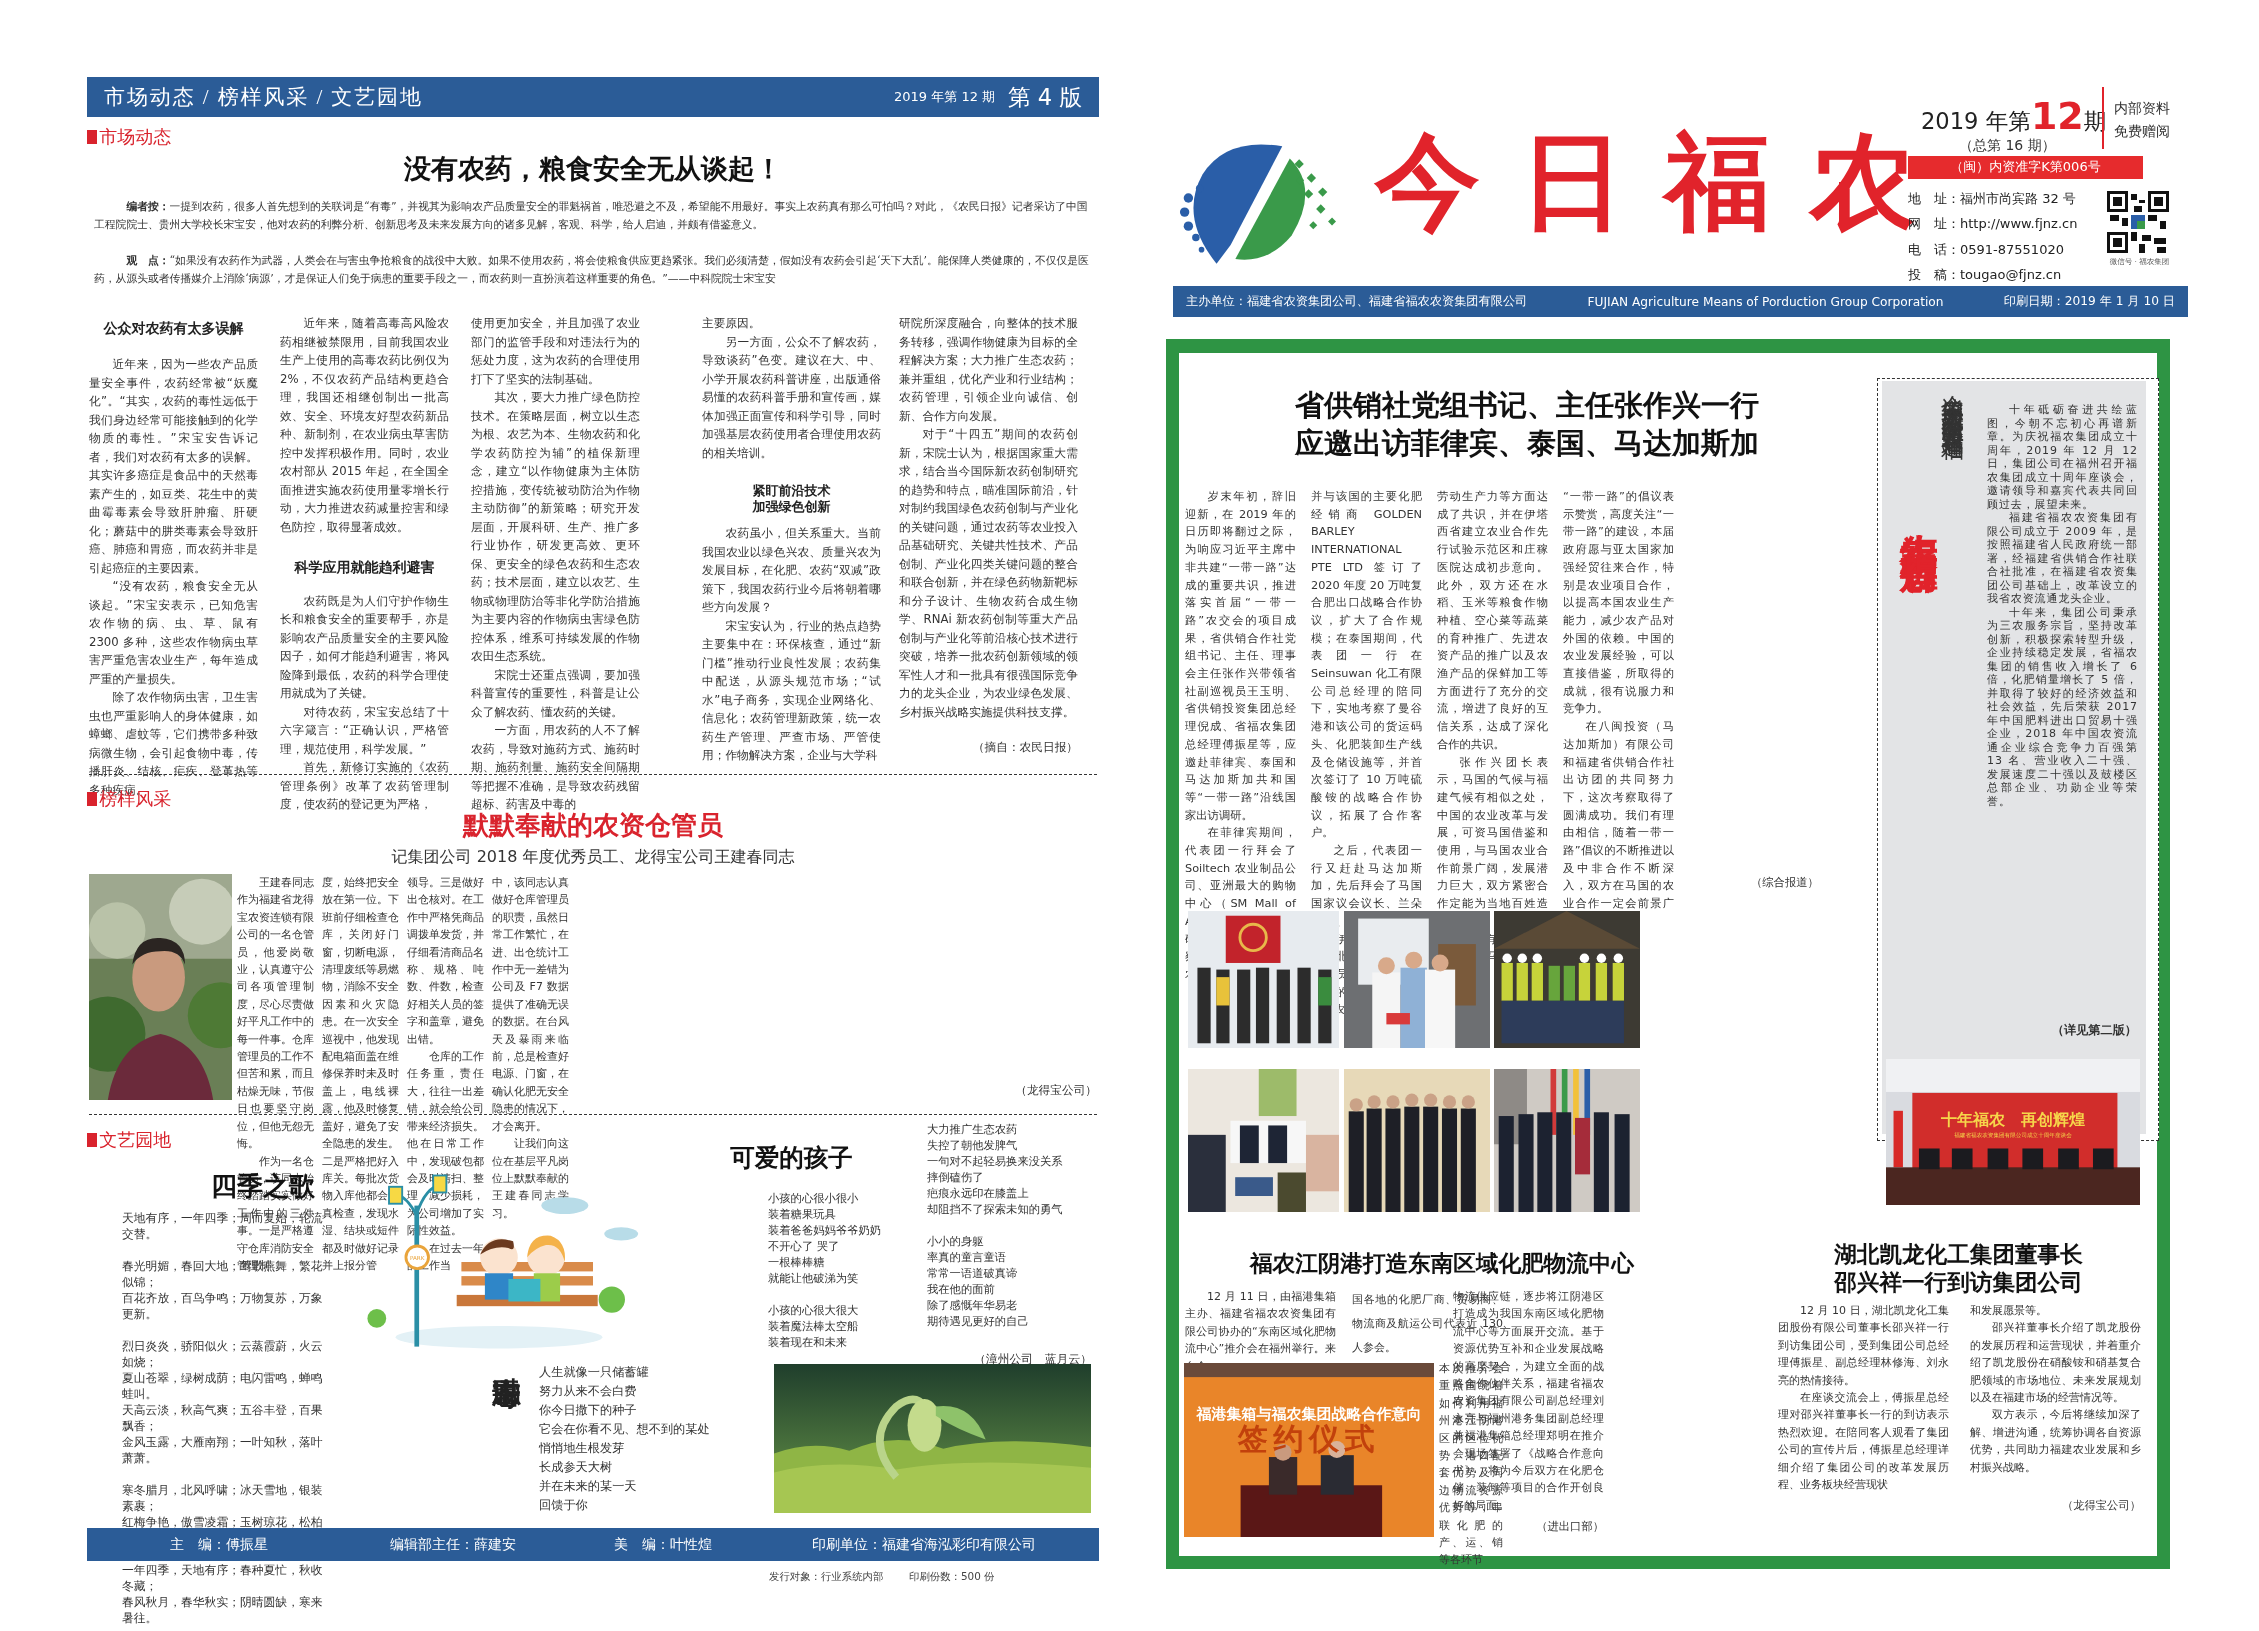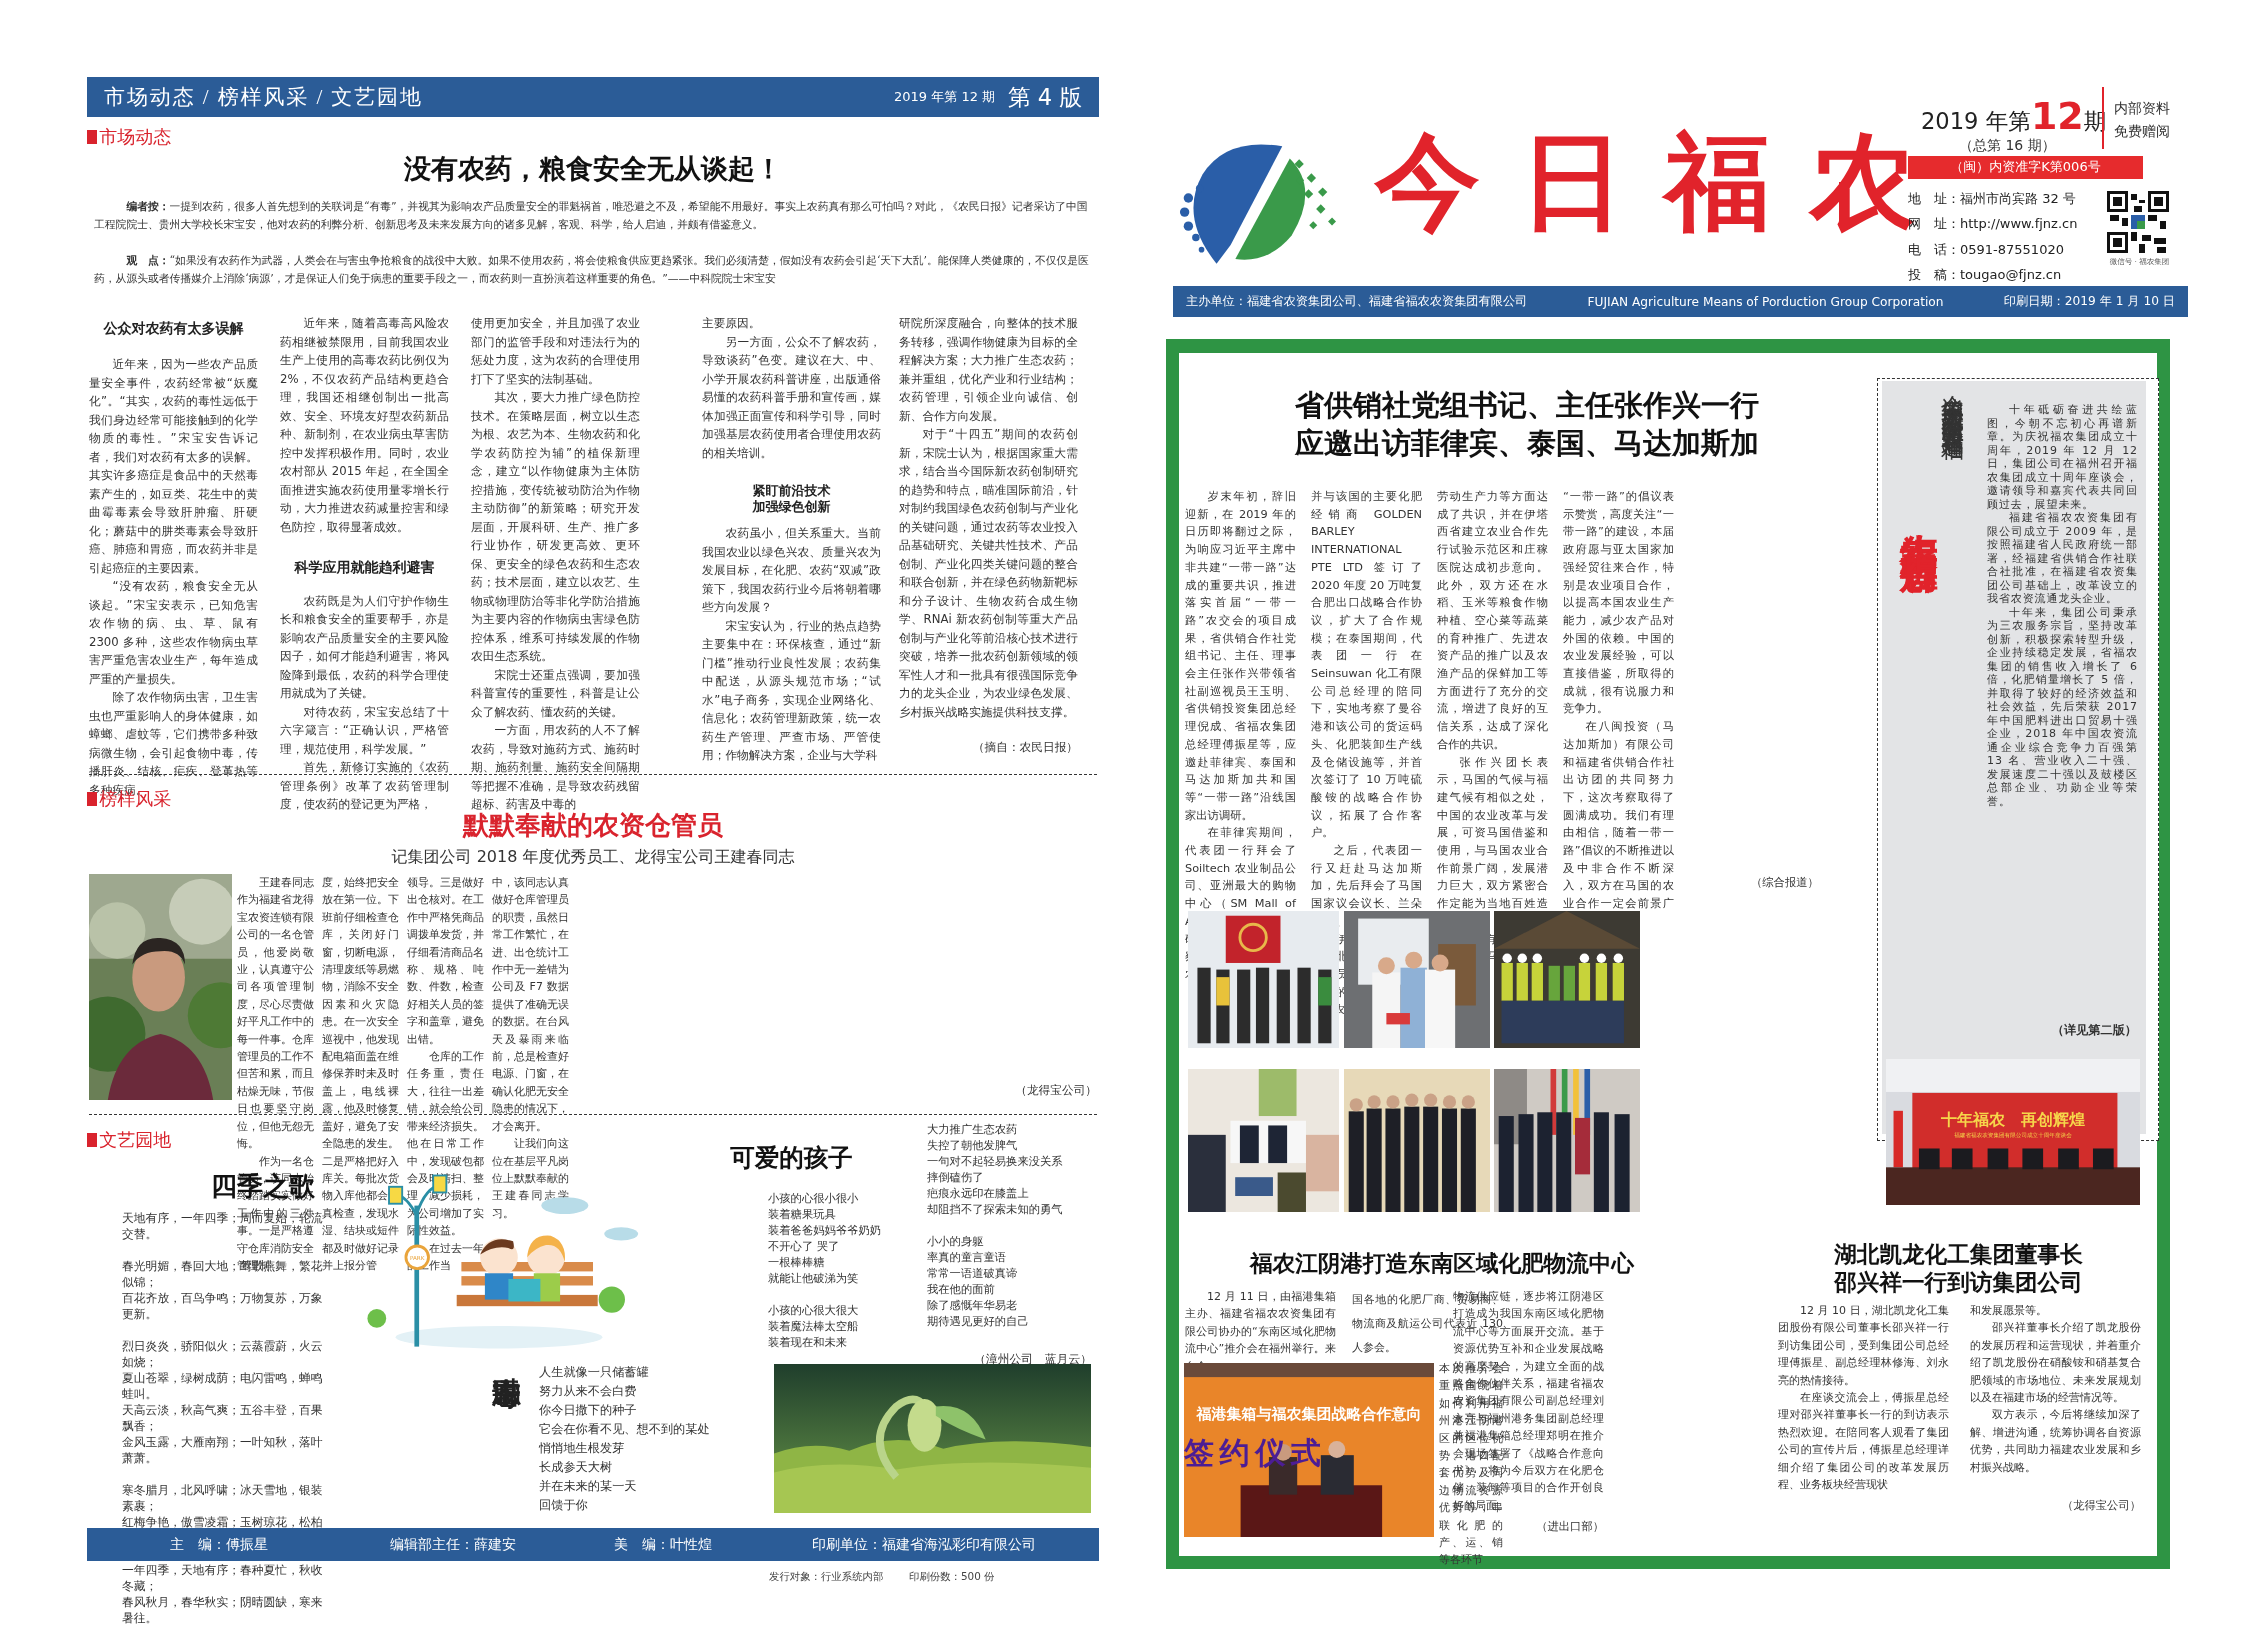--- a/index.html
+++ b/index.html
@@ -524,21 +524,21 @@
   <svg class="ph" viewBox="0 0 265 185" preserveAspectRatio="none">
     <rect width="265" height="185" fill="#e98529"></rect>
     <rect x="0" y="0" width="265" height="15" fill="#6a4a3a"></rect>
     <rect x="60" y="130" width="150" height="55" fill="#5a1716"></rect>
     <rect x="90" y="100" width="30" height="40" fill="#3a2a2a"></rect>
     <circle cx="105" cy="95" r="9" fill="#c99a7e"></circle>
     <rect x="145" y="98" width="35" height="42" fill="#2a2b33"></rect>
     <circle cx="162" cy="92" r="9" fill="#d9b29a"></circle>
   </svg>
   <div class="abs" style="left:0;top:42px;width:250px;text-align:center;color:#fff;font-size:15px;font-weight:bold">福港集箱与福农集团战略合作意向</div>
-  <div class="abs" style="left:0;top:70px;width:250px;color:#4c1d95;font-size:30px;font-weight:bold;letter-spacing:5.6px">签约仪式</div>
+  <div class="abs" style="left:0;top:56px;width:250px;text-align:center;color:#c2410c;font-size:30px;font-weight:bold;letter-spacing:5.6px">签约仪式</div>
 </div>
 <div class="col" style="left:1352px;top:1288px;width:151px">
   <p class="body-txt" style="font-size:11px;line-height:24px">国各地的化肥厂商、贸易商、物流商及航运公司代表近 130 人参会。</p>
   <p class="body-txt ind" style="font-size:11px;line-height:17.4px;padding-left:87px;text-indent:0">本次推介会重点围绕着如何利用福州港江阴港区的区位优势、港口配套优势及周边物流资源优势等，串联化肥的产、运、销等各环节</p>
 </div>
 <div class="col" style="left:1453px;top:1288px;width:151px">
   <p class="body-txt" style="font-size:11px;line-height:17.4px">物流供应链，逐步将江阴港区打造成为我国东南区域化肥物流中心等方面展开交流。基于资源优势互补和企业发展战略的高度契合，为建立全面的战略合作伙伴关系，福建省福农农资集团有限公司副总经理刘永亮与福州港务集团副总经理兼福港集箱总经理郑明在推介会现场签署了《战略合作意向书》，将为今后双方在化肥仓储、装卸等项目的合作开创良好的局面。</p>
   <p class="body-txt src" style="font-size:11.3px;margin-top:3.8px">（进出口部）</p>
 </div>
 

